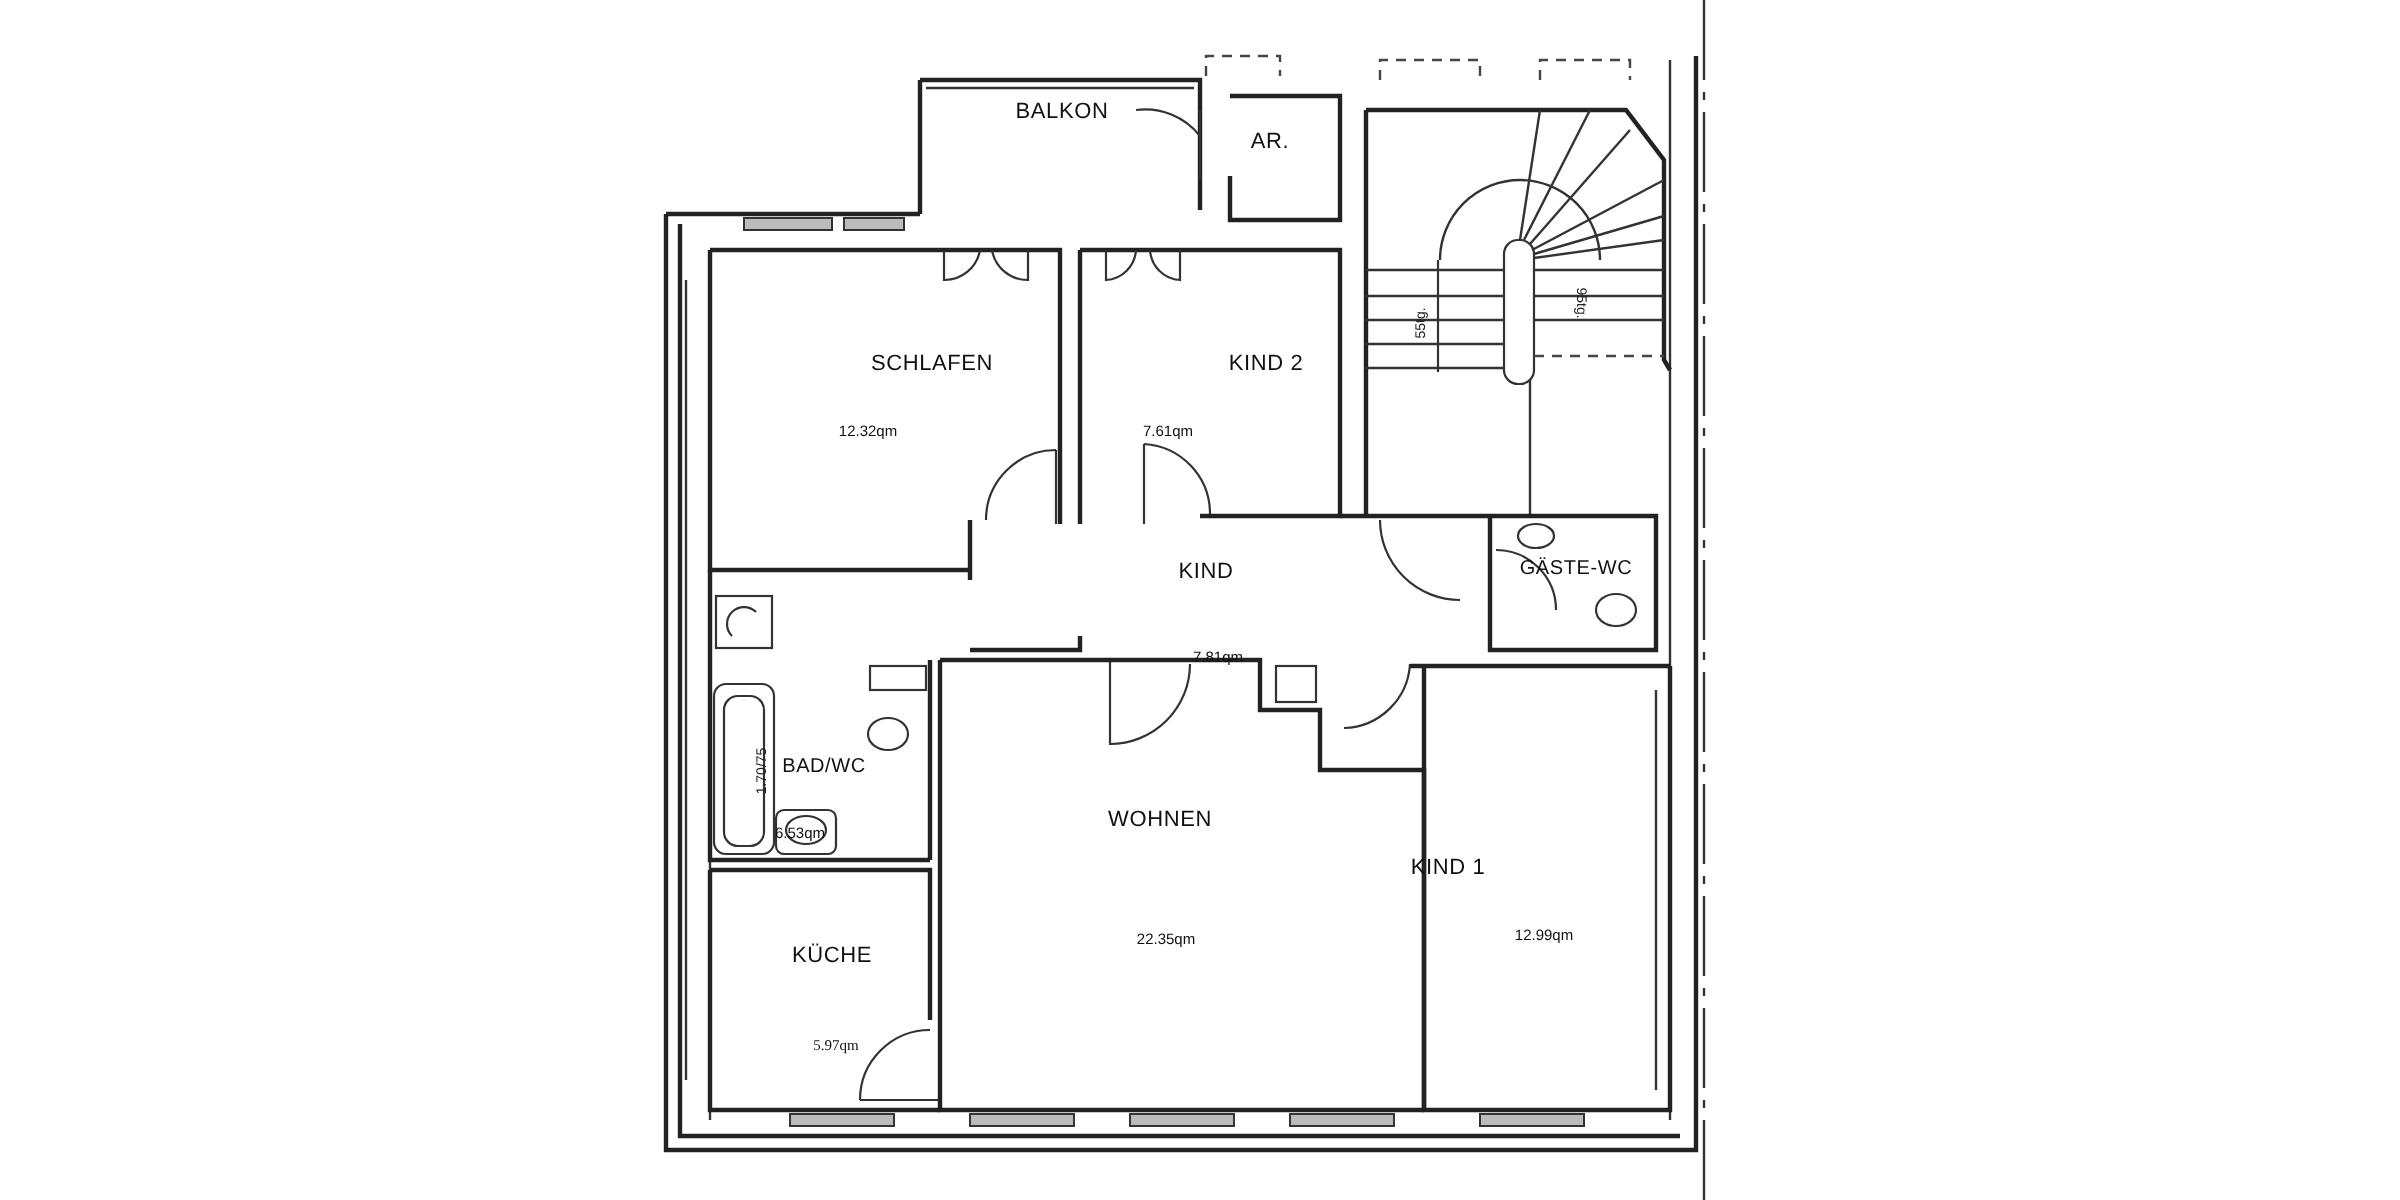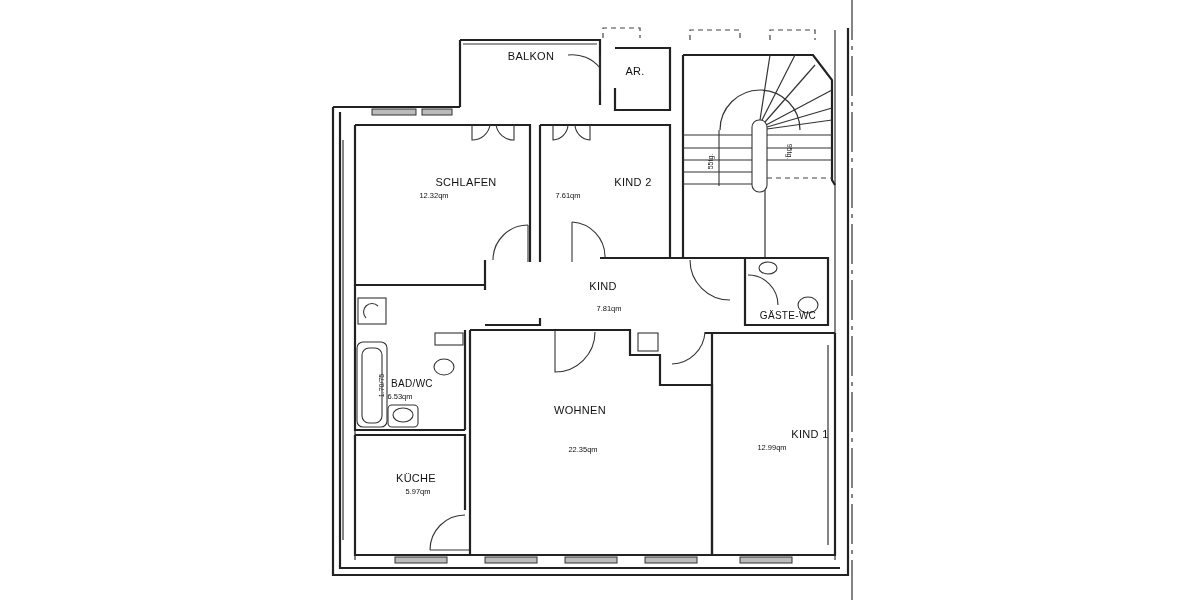--- a/index.html
+++ b/index.html
@@ -5,21 +5,21 @@
   html,body{margin:0;padding:0;background:#fff;}
   body{width:1200px;height:600px;position:relative;overflow:hidden;font-family:"Liberation Sans",sans-serif;}
   #plan{position:absolute;left:0;top:0;width:1200px;height:600px;}
   .wall{fill:none;stroke:#222;stroke-width:2.2;}
   .wallthin{fill:none;stroke:#333;stroke-width:1.2;}
   .dash{fill:none;stroke:#444;stroke-width:1.2;stroke-dasharray:5 4;}
   .door{fill:none;stroke:#333;stroke-width:1.1;}
   .win{fill:#bbb;stroke:#333;stroke-width:1;}
   .fix{fill:#fff;stroke:#333;stroke-width:1.1;}
   .lbl{position:absolute;font-size:11px;color:#111;letter-spacing:.3px;white-space:nowrap;transform:translateX(-50%);text-align:center;}
-  .area{position:absolute;font-size:7.5px;color:#111;white-space:nowrap;transform:translateX(-50%);}
+  .area{position:absolute;font-size:7.5px;color:#111;white-space:nowrap;transform:translateX(-50%);margin-top:20px;}
   .stairlbl{position:absolute;font-size:7px;color:#222;transform:rotate(-90deg);}
   .stairlbl.r{transform:rotate(90deg);}
 </style>
 </head>
 <body>
 
 <svg id="plan" viewBox="0 0 1200 600">
 
   <g>
     <path class="wall" d="M333 107 L333 575 L848 575 L848 28"></path>
@@ -156,34 +156,34 @@
   </g>
 </svg>
 
 <div class="lbl" style="left:531px;top:50px;">BALKON</div>
 <div class="lbl" style="left:635px;top:65px;">AR.</div>
 
 <div class="lbl" style="left:434px;top:176px;margin-left:32px;">SCHLAFEN</div>
 <div class="area" style="left:434px;top:191px;">12.32qm</div>
 
 <div class="lbl" style="left:633px;top:176px;">KIND 2</div>
-<div class="area" style="left:568px;top:191px;text-align:center;">7.61qm</div>
+<div class="area" style="left:584px;top:191px;text-align:center;">7.61qm</div>
 
 <div class="lbl" style="left:603px;top:280px;">KIND</div>
 <div class="area" style="left:609px;top:304px;">7.81qm</div>
 
-<div class="lbl" style="left:788px;top:279px;font-size:10px;margin-top:31px;">GÄSTE-WC</div>
+<div class="lbl" style="left:788px;top:279px;font-size:10px;">GÄSTE-WC</div>
 
 <div class="lbl" style="left:412px;top:378px;font-size:10px;">BAD/WC</div>
 <div class="area" style="left:400px;top:392px;">6.53qm</div>
 <div class="stairlbl" style="left:370px;top:382px;">1.70/75</div>
 
 <div class="lbl" style="left:416px;top:472px;">KÜCHE</div>
-<div class="area" style="left:418px;top:487px;">5.97qm</div>
+<div class="area" style="left:418px;top:498px;font-family:Liberation Serif, serif;">5.97qm</div>
 
 <div class="lbl" style="left:580px;top:404px;">WOHNEN</div>
 <div class="area" style="left:583px;top:445px;">22.35qm</div>
 
-<div class="lbl" style="left:810px;top:428px;">KIND 1</div>
+<div class="lbl" style="left:724px;top:428px;">KIND 1</div>
 <div class="area" style="left:772px;top:443px;">12.99qm</div>
 
 <div class="stairlbl" style="left:703px;top:158px;">55tg.</div>
 <div class="stairlbl r" style="left:782px;top:148px;">95tg.</div>
 
 </body></html>

